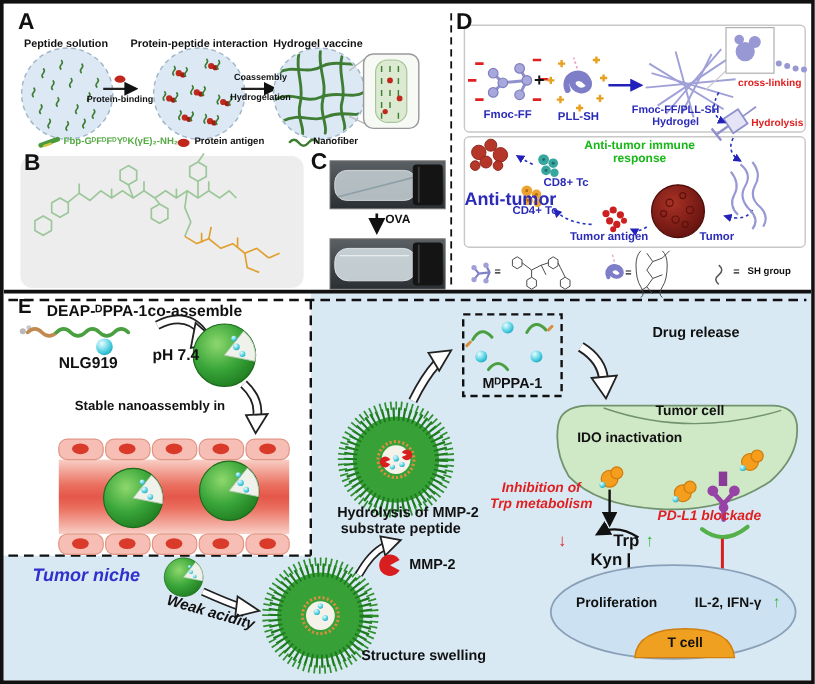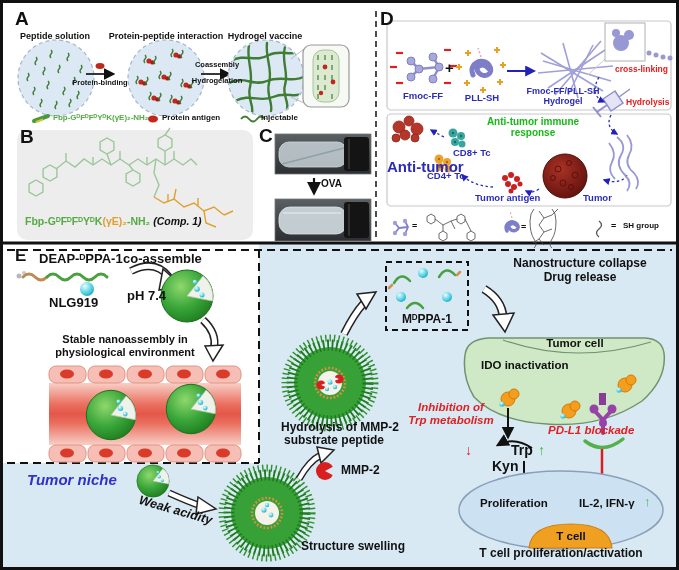--- a/index.html
+++ b/index.html
@@ -504,26 +504,23 @@
 
 <div class="t plabel" style="left:12px;top:6px;">A</div>
 <div class="t c" style="left:52px;top:29px;font-size:9px;">Peptide solution</div>
 <div class="t c" style="left:163px;top:29px;font-size:9px;">Protein-peptide interaction</div>
 <div class="t c" style="left:262px;top:29px;font-size:9px;">Hydrogel vaccine</div>
 <div class="t c" style="left:97px;top:76px;font-size:7.5px;">Protein-binding</div>
 <div class="t c" style="left:214px;top:58px;font-size:7.5px;">Coassembly</div>
 <div class="t c" style="left:214px;top:74px;font-size:7.5px;">Hydrogelation</div>
 <div class="t lgreen" style="left:50px;top:111px;font-size:8px;">Fbp-GᴰFᴰFᴰYᴰK(γE)₂-NH₂</div>
 <div class="t" style="left:159px;top:111px;font-size:8px;">Protein antigen</div>
-<div class="t" style="left:258px;top:111px;font-size:8px;">Injectable</div>
+<div class="t" style="left:258px;top:111px;font-size:8px;">Nanofiber</div>
 
 <div class="t plabel" style="left:17px;top:124px;">B</div>
-<div class="t" style="left:22px;top:213px;font-size:10.5px;">
-  <span class="lgreen">Fbp-GᴰFᴰFᴰYᴰK</span><span class="orange">(γE)₂</span><span class="lgreen">-NH₂</span><span class="it"> (Comp. 1)</span>
-</div>
 
 <div class="t plabel" style="left:256px;top:123px;">C</div>
 <div class="t" style="left:318px;top:176px;font-size:10px;">OVA</div>
 
 <div class="t plabel" style="left:377px;top:6px;">D</div>
 <div class="t c blue" style="left:420px;top:88px;font-size:9.5px;">Fmoc-FF</div>
 <div class="t" style="left:442px;top:57px;font-size:15px;">+</div>
 <div class="t c blue" style="left:479px;top:90px;font-size:9.5px;">PLL-SH</div>
 <div class="t c blue" style="left:560px;top:84px;font-size:9px;">Fmoc-FF/PLL-SH</div>
 <div class="t c blue" style="left:560px;top:94px;font-size:9px;">Hydrogel</div>
@@ -540,38 +537,35 @@
 <div class="t" style="left:518px;top:220px;font-size:9px;">=</div>
 <div class="t" style="left:608px;top:219px;font-size:9px;">=</div>
 <div class="t" style="left:620px;top:219px;font-size:8px;">SH group</div>
 
 <div class="t" style="left:12px;top:244px;font-size:17px;">E</div>
 <div class="t" style="left:36px;top:249px;font-size:13px;text-align:center;">DEAP-ᴰPPA-1</div>
 <div class="t" style="left:120px;top:249px;font-size:13px;">co-assemble</div>
 <div class="t" style="left:46px;top:293px;font-size:13px;">NLG919</div>
 <div class="t" style="left:124px;top:286px;font-size:13px;">pH 7.4</div>
 <div class="t c" style="left:122px;top:331px;font-size:11px;">Stable nanoassembly in</div>
-<div class="t c" style="left:122px;top:344px;font-size:11px;">physiological environment</div>
 <div class="t it nblue" style="left:24px;top:469px;font-size:15px;">Tumor niche</div>
 <div class="t it" style="left:138px;top:491px;font-size:12.5px;transform:rotate(16deg);transform-origin:left top;">Weak acidity</div>
 <div class="t c" style="left:331px;top:418px;font-size:12px;padding-left:12px;">Hydrolysis of MMP-2</div>
 <div class="t c" style="left:331px;top:431px;font-size:12px;">substrate peptide</div>
 <div class="t" style="left:338px;top:461px;font-size:12px;">MMP-2</div>
 <div class="t c" style="left:350px;top:537px;font-size:12px;">Structure swelling</div>
 <div class="t c" style="left:424px;top:310px;font-size:12px;">MᴰPPA-1</div>
-<div class="t c" style="left:577px;top:254px;font-size:12px;">Nanostructure collapse</div>
 <div class="t c" style="left:577px;top:268px;font-size:12px;">Drug release</div>
 <div class="t c" style="left:572px;top:334px;font-size:11.5px;">Tumor cell</div>
 <div class="t" style="left:478px;top:356px;font-size:11.5px;">IDO inactivation</div>
 <div class="t c it red" style="left:448px;top:398px;font-size:11.5px;">Inhibition of</div>
 <div class="t c it red" style="left:448px;top:411px;font-size:11.5px;text-align:center;">Trp metabolism</div>
 <div class="t red" style="left:462px;top:440px;font-size:14px;">↓</div>
 <div class="t" style="left:474px;top:456px;font-size:14px;padding-left:15px;">Kyn</div>
 <div class="t" style="left:508px;top:440px;font-size:14px;">Trp</div>
 <div class="t" style="left:535px;top:440px;font-size:14px;color:#3dbb3d;">↑</div>
 <div class="t it red" style="left:545px;top:421px;font-size:11.5px;">PD-L1 blockade</div>
 <div class="t" style="left:477px;top:494px;font-size:11.5px;">Proliferation</div>
 <div class="t" style="left:576px;top:494px;font-size:11.5px;">IL-2, IFN-γ</div>
 <div class="t" style="left:641px;top:492px;font-size:13px;color:#3dbb3d;">↑</div>
 <div class="t c" style="left:568px;top:527px;font-size:11.5px;">T cell</div>
-<div class="t c" style="left:558px;top:544px;font-size:12px;">T cell proliferation/activation</div>
 
 </div>
 
 </body></html>

